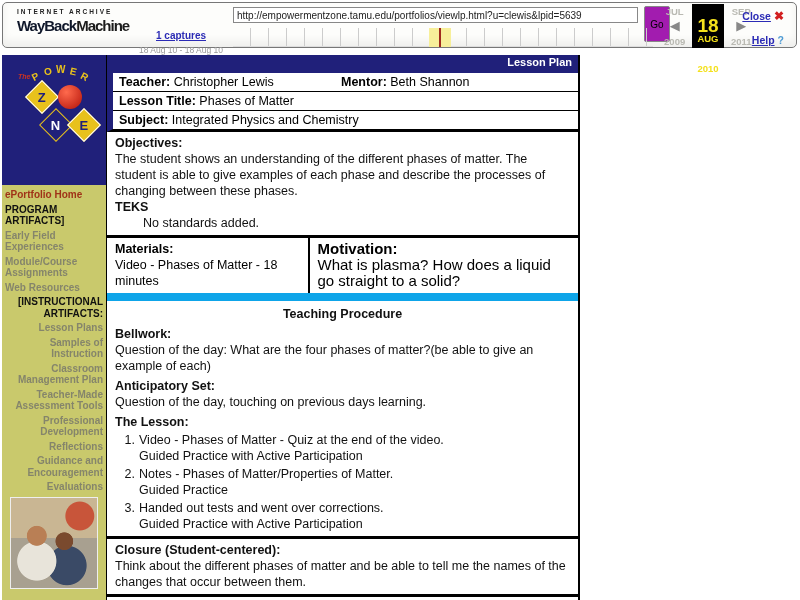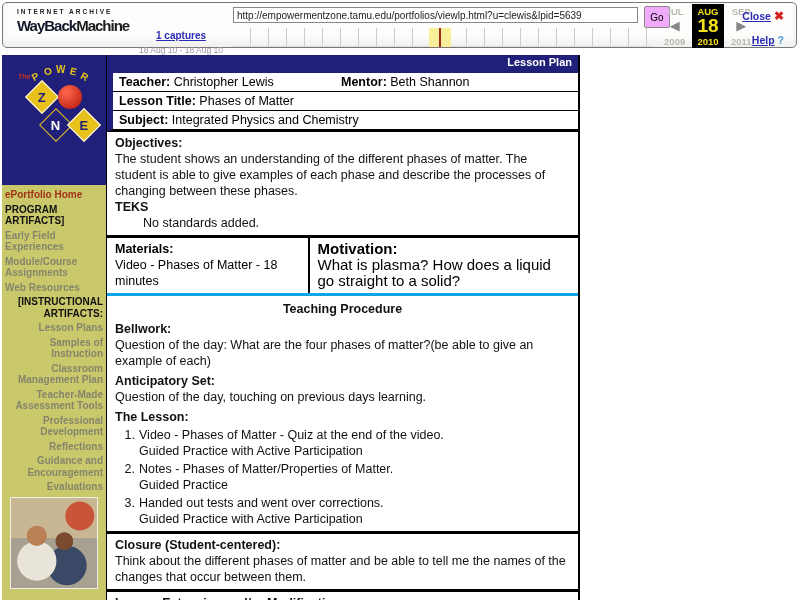--- a/index.html
+++ b/index.html
@@ -13,34 +13,34 @@
   .wb-logo { position:absolute; left:14px; top:5px; width:110px; }
   .ia-line { font-size:6.5px; letter-spacing:2px; color:#222; font-weight:bold; }
   .wb-wordmark { font-size:15px; font-weight:900; letter-spacing:-1px; line-height:14px; margin-top:4px; }
   .wb-word1 { color:#0f172a; } .wb-word2 { color:#1c1c1c; }
   .wb-captures { position:absolute; left:128px; top:22px; width:100px; text-align:center; }
   .wb-captures a { font-size:10px; color:#2b2bb5; font-weight:bold; text-decoration:underline; cursor:pointer; }
   .wb-range { font-size:8.5px; color:#999; margin-top:2px; }
   .wb-url { position:absolute; left:230px; top:4px; width:405px; height:16px;
     font-size:10px; color:#222; border:1px solid #888; background:#fff; padding:1px 3px;
     font-family:"Liberation Sans", sans-serif; }
-  .wb-go { position:absolute; left:641px; top:3px; width:26px; height:22px; font-size:10px;
-    background:#f0abfc; border:1px solid #888; border-radius:2px; cursor:pointer;
+  .wb-go { position:absolute; left:641px; top:3px; width:26px; height:36px; font-size:10px;
+    background:#a21caf; border:1px solid #888; border-radius:2px; cursor:pointer;
     font-family:"Liberation Sans", sans-serif; }
   .wb-timeline { position:absolute; left:230px; top:25px; width:420px; height:19px;
     background:repeating-linear-gradient(to right, transparent 0 17px, #ccc 17px 18px);
     border-bottom:1px solid #ddd; }
   .wb-capture-marker { position:absolute; left:196px; top:0; width:22px; height:19px; background:#f7ef9a; cursor:pointer; }
   .wb-capture-tick { position:absolute; left:10px; top:0; width:2px; height:19px; background:#a12b1e; }
   .wb-datenav { position:absolute; left:655px; top:0px; width:100px; height:45px; }
   .wb-black-col { position:absolute; left:34px; top:1px; width:32px; height:44px; background:#000; }
   .wb-months, .wb-years { position:absolute; left:0; width:100px; display:flex; }
   .wb-months { top:3px; } .wb-years { top:33px; }
   .wb-months span, .wb-years span { flex:0 0 33.3%; text-align:center; font-size:9.5px; font-weight:bold; color:#b9b9b2; }
-  .wb-months .cur, .wb-years .cur { color:#f4e11c; position:relative; }
+  .wb-months .cur, .wb-years .cur { color:#f4e11c; position:relative;margin-top:27px; }
   .wb-dayrow { position:absolute; top:12px; left:0; width:100px; display:flex; align-items:center; }
   .wb-arrow { flex:0 0 33.3%; text-align:center; color:#888; font-size:13px; cursor:pointer; line-height:20px; }
   .wb-day { flex:0 0 33.3%; text-align:center; color:#f4e11c; font-size:19px; font-weight:bold; position:relative; }
   .wb-close { position:absolute; right:12px; top:6px; font-size:10.5px; font-weight:bold; }
   .wb-close a, .wb-help a { color:#2b2bb5; text-decoration:underline; cursor:pointer; }
   .wb-x { color:#d21f1f; font-weight:900; font-size:12px; margin-left:3px; }
   .wb-help { position:absolute; right:12px; top:31px; font-size:10.5px; font-weight:bold; }
   .wb-q { color:#4e9bd4; font-weight:900; margin-left:3px; }
 
   
@@ -80,21 +80,21 @@
   .titlebar { height:18px; background:#20207a; color:#fff; font-size:11px; font-weight:bold;
     text-align:right; padding:1px 6px 0 0; }
   .hdrblock { border-left:6px solid #20207a; border-bottom:3px solid #000; }
   .hrow { display:flex; font-size:12.5px; padding:2px 6px; border-bottom:1px solid #000; line-height:14px; }
   .hrow:last-child { border-bottom:none; }
   .hcell-l { flex:0 0 49%; } .hcell-r { flex:1; }
   .b { font-weight:bold; }
   .sec { padding:3px 8px 4px 8px; border-bottom:3px solid #000; font-size:12.5px; line-height:16px; color:#111; }
   .lbl { font-weight:bold; }
   .indent { padding-left:28px; }
-  .matrow { display:flex; border-bottom:3px solid #0ea5e9; }
+  .matrow { display:flex; border-bottom:8px solid #0ea5e9; }
   .matcell { flex:0 0 43%; padding:3px 8px 4px 8px; font-size:12.5px; line-height:16px; border-right:2px solid #000; }
   .motcell { flex:1; padding:3px 8px 4px 8px; font-size:15px; line-height:16px; }
   .tp-head { text-align:center; font-weight:bold; padding:2px 0 4px 0; }
   .para { margin-bottom:4px; }
   .step { display:flex; margin:2px 0 0 6px; }
   .step-num { flex:0 0 18px; text-align:right; padding-right:4px; }
   .step-body { flex:1; }
   .step-sub { margin-bottom:4px; }
 </style>
 </head>

